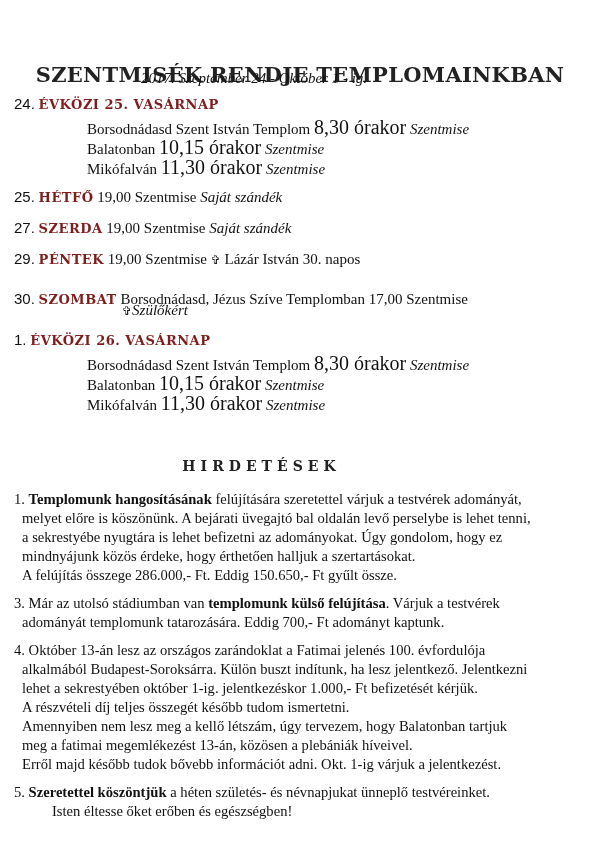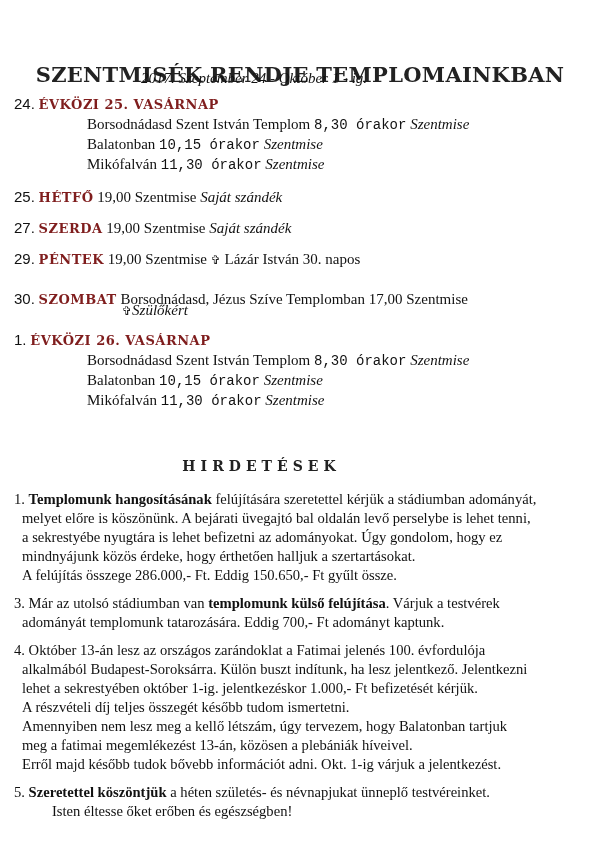--- a/index.html
+++ b/index.html
@@ -24,21 +24,21 @@
     }
     .num { font-family: "Liberation Sans", sans-serif; font-size: 15px; }
     .dayname {
       font-family: "DejaVu Serif", serif; font-weight: bold; font-size: 13px;
       letter-spacing: 0.5px; color: #7f1d1d;
     }
     .line {
       position: absolute; left: 87px; font-size: 15px; white-space: nowrap;
       font-family: "Liberation Serif", serif;
     }
-    .time { font-family: Liberation Mono, monospace; font-size: 14px; }
+    .time { font-family: Liberation Serif, serif; font-size: 20px; }
     .it { font-style: italic; }
     .inline-text { font-family: "Liberation Serif", serif; font-size: 15px; }
     .cross { font-family: "DejaVu Sans", sans-serif; font-size: 12px; color: #222; }
     .hird {
       position: absolute; top: 458px; left: 0; width: 523px; text-align: center;
       font-family: "DejaVu Serif", serif; font-weight: bold; font-size: 14px;
       letter-spacing: 5px; color: #222;
     }
     .para {
       position: absolute; left: 14px; width: 580px;
@@ -122,21 +122,21 @@
 </div>
 <div class="line" style="top:392px;">
   <span>Mikófalván</span>
   <span class="time">11,30 órakor</span>
   <span class="it">Szentmise</span>
 </div>
 
 <div class="hird">HIRDETÉSEK</div>
 
 <div class="para" style="top:490px;">
-  <span class="l"><span>1.</span> <b>Templomunk hangosításának</b> <span>felújítására szeretettel kérjük a stádiumban adományát,</span></span>
+  <span class="l"><span>1.</span> <b>Templomunk hangosításának</b> <span>felújítására szeretettel várjuk a testvérek adományát,</span></span>
   <span class="l indent">melyet előre is köszönünk. A bejárati üvegajtó bal oldalán levő perselybe is lehet tenni,</span>
   <span class="l indent">a sekrestyébe nyugtára is lehet befizetni az adományokat. Úgy gondolom, hogy ez</span>
   <span class="l indent">mindnyájunk közös érdeke, hogy érthetően halljuk a szertartásokat.</span>
   <span class="l indent">A felújítás összege 286.000,- Ft. Eddig 150.650,- Ft gyűlt össze.</span>
 </div>
 
 <div class="para" style="top:594px;">
   <span class="l"><span>3.</span> <span>Már az utolsó stádiumban van</span> <b>templomunk külső felújítása</b><span>. Várjuk a testvérek</span></span>
   <span class="l indent">adományát templomunk tatarozására. Eddig 700,- Ft adományt kaptunk.</span>
 </div>

